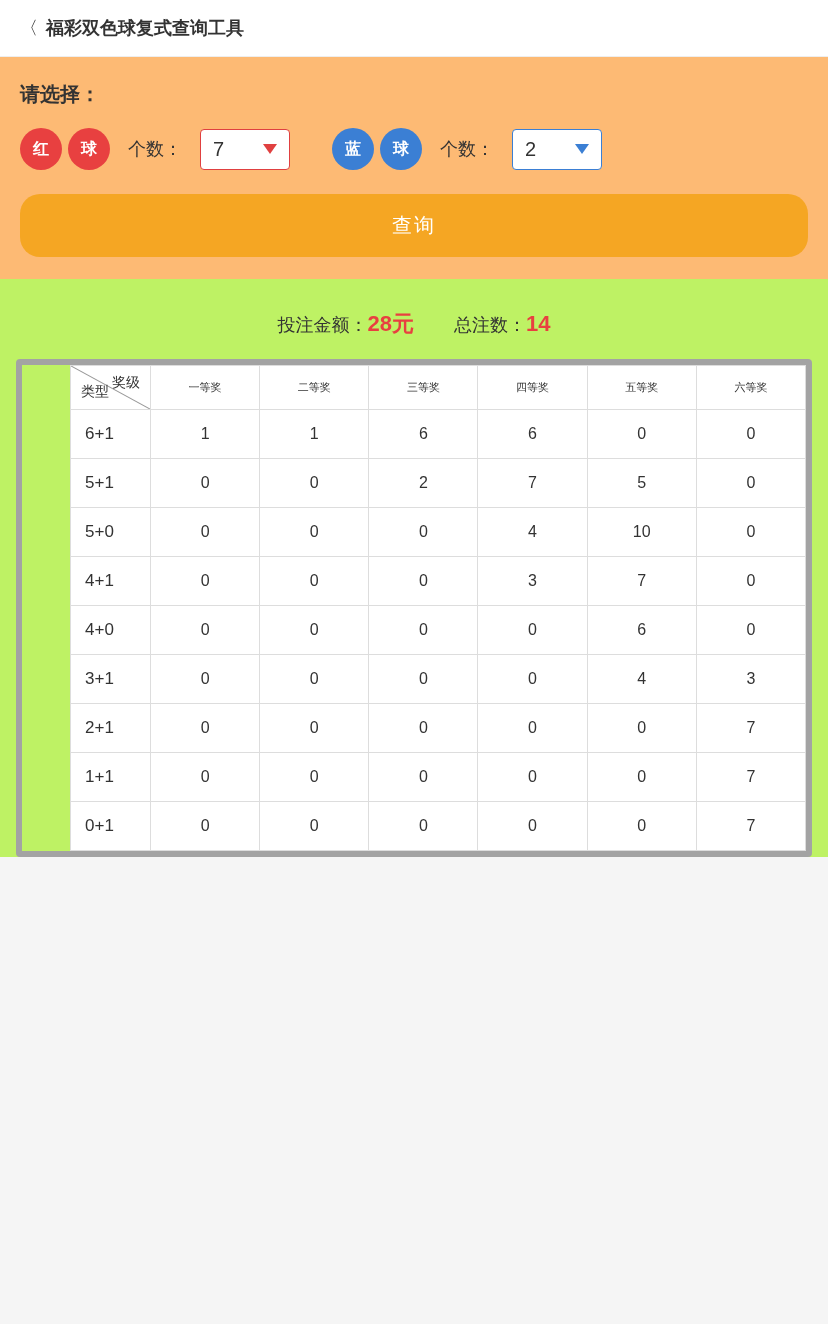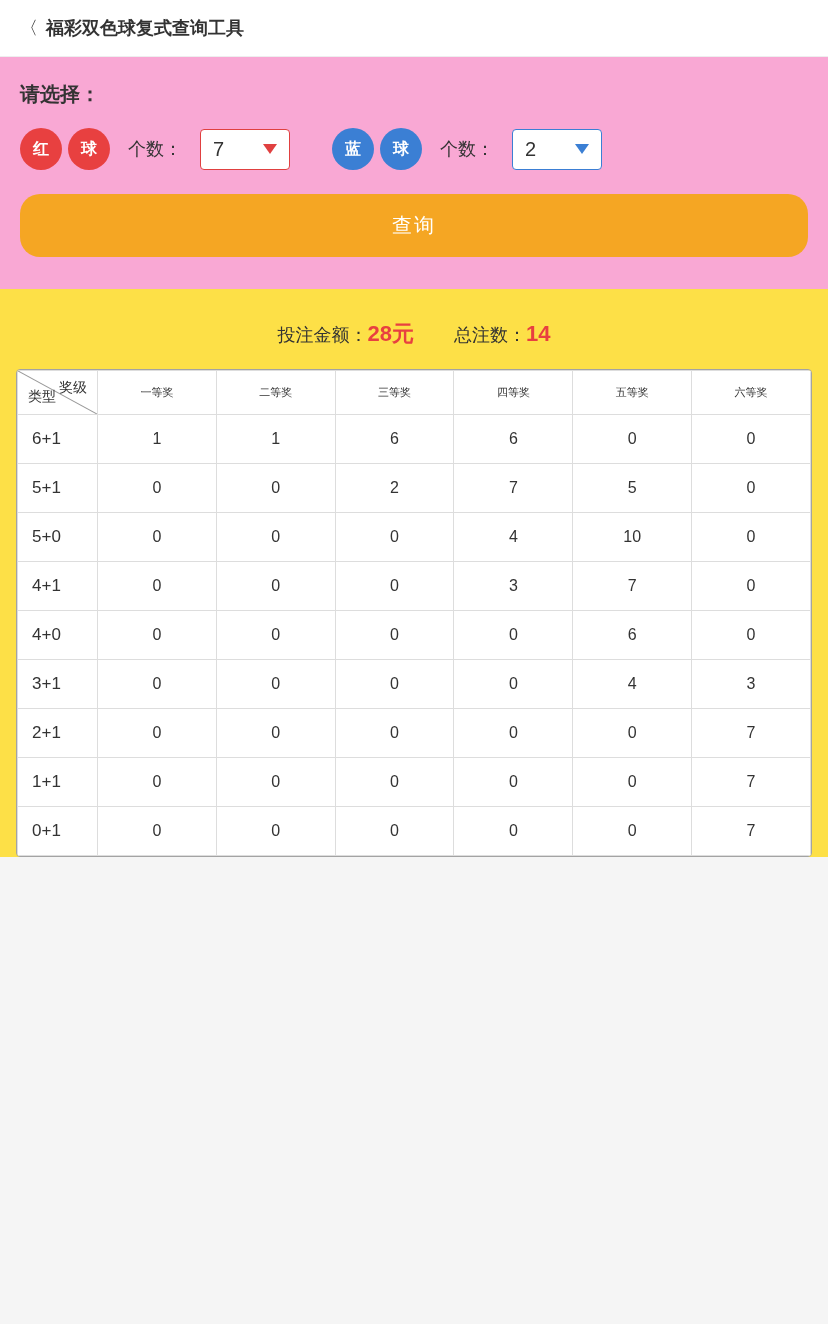--- a/index.html
+++ b/index.html
@@ -28,22 +28,22 @@
       cursor: pointer;
     }
     .header-title {
       font-size: 18px;
       color: #333;
       font-weight: bold;
     }
 
     
     .top-section {
-      background: #f9a8d4;
-      padding: 24px 20px 32px;
+      background: #fdba74;
+      padding: 24px 20px 22px;
     }
     .select-label {
       font-size: 20px;
       color: #333;
       font-weight: bold;
       margin-bottom: 20px;
     }
     .ball-row {
       display: flex;
       align-items: center;
@@ -117,44 +117,45 @@
       padding: 18px;
       font-size: 20px;
       color: #fff;
       cursor: pointer;
       margin-top: 24px;
       letter-spacing: 2px;
     }
 
     
     .result-section {
-      background: #fde047;
+      background: #bef264;
       padding: 20px 0 0;
     }
     .summary-row {
       display: flex;
       justify-content: center;
       align-items: center;
       gap: 40px;
       padding: 10px 20px 20px;
       font-size: 18px;
       color: #333;
     }
     .summary-value {
       color: #e84040;
       font-size: 22px;
       font-weight: bold;
     }
 
     
     .table-wrapper {
       margin: 0 16px 20px;
-      border: 1px solid #a3a3a3;
+      border: 6px solid #a3a3a3;
       border-radius: 4px;
       overflow: hidden;
+      padding-left: 48px;
     }
     table {
       width: 100%;
       border-collapse: collapse;
       font-size: 16px;
     }
     th, td {
       border: 1px solid #ddd;
       text-align: center;
       padding: 14px 8px;

